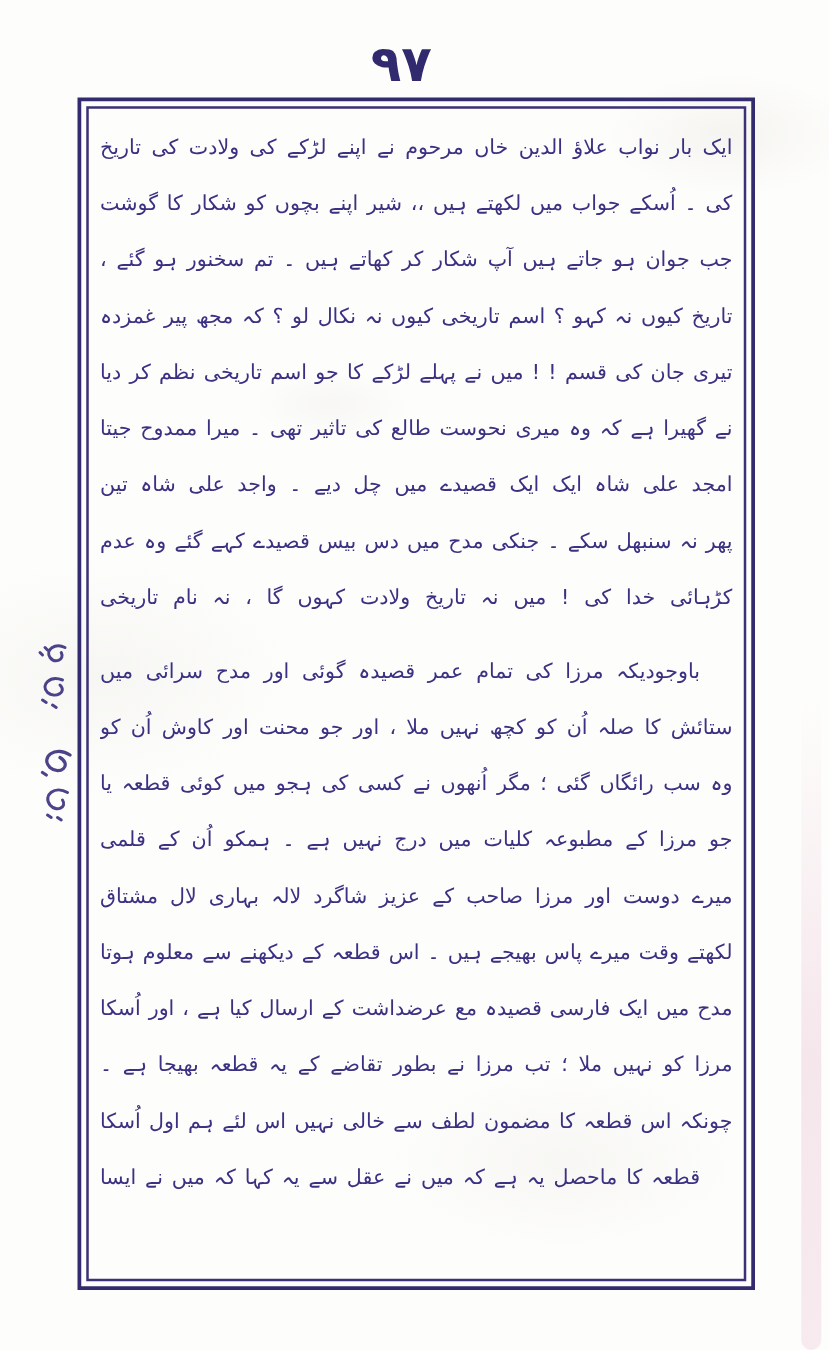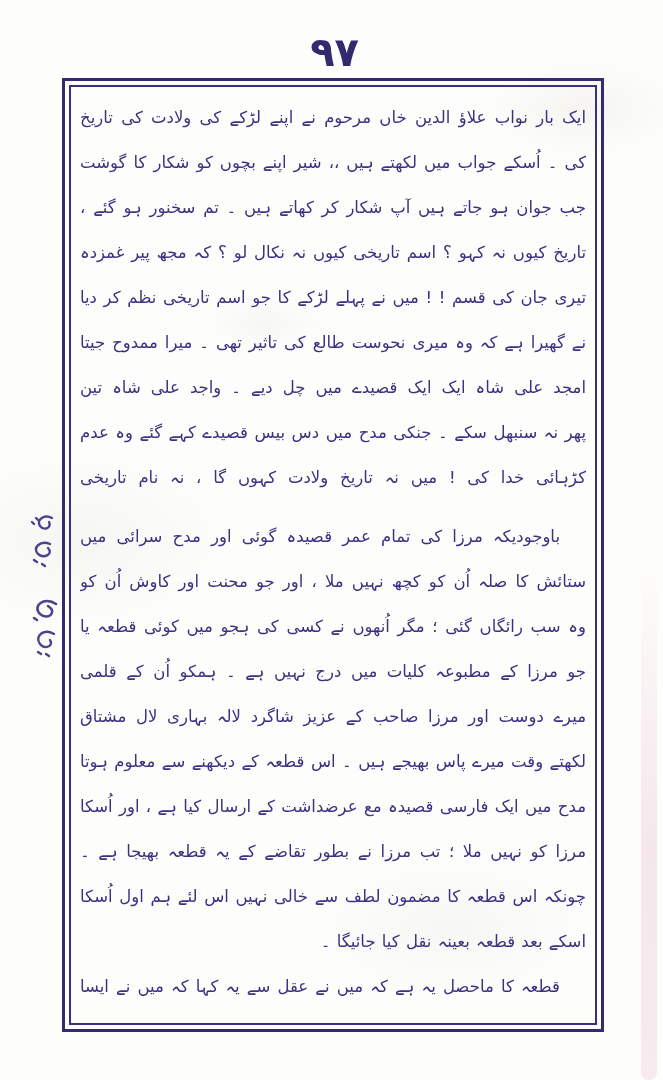--- a/index.html
+++ b/index.html
@@ -8,21 +8,21 @@
     background-color:#fdfdfb;
     background-image:
       radial-gradient(ellipse 140px 70px at 88% 10%, rgba(175,165,150,.10), transparent 70%),
       radial-gradient(ellipse 220px 130px at 12% 50%, rgba(160,152,140,.07), transparent 70%),
       radial-gradient(ellipse 200px 100px at 68% 86%, rgba(168,158,148,.07), transparent 70%),
       radial-gradient(ellipse 90px 40px at 40% 30%, rgba(150,142,135,.06), transparent 70%);
     font-family:"DejaVu Sans","DejaVu Serif",sans-serif;
   }
   .page-number{
     position:absolute;top:26px;left:283px;width:76px;height:52px;
-    text-align:right;font-size:40px;font-weight:bold;color:#322a6e;
+    text-align:center;font-size:40px;font-weight:bold;color:#322a6e;
     letter-spacing:2px;line-height:52px;direction:rtl;
   }
   .frame-outer{
     position:absolute;left:62px;top:78px;width:542px;height:954px;
     box-sizing:border-box;border:3px solid #332b6f;
   }
   .frame-inner{
     position:absolute;inset:4px;box-sizing:border-box;border:2px solid #3a3178;
   }
   .text-area{
@@ -63,21 +63,20 @@
       <div class="line end">کڑہائی خدا کی ! میں نہ تاریخ ولادت کہوں گا ، نہ نام تاریخی ڈھونڈھوں گا ۔</div>
       <div class="line indent gap">باوجودیکہ مرزا کی تمام عمر قصیدہ گوئی اور مدح سرائی میں گذری ، اور اکثر ایسا اتفاق ہوا کہ مدح</div>
       <div class="line">ستائش کا صلہ اُن کو کچھ نہیں ملا ، اور جو محنت اور کاوش اُن کو قصیدوں کی ترتیب میں کرنی پڑی</div>
       <div class="line">وہ سب رائگاں گئی ؛ مگر اُنھوں نے کسی کی ہجو میں کوئی قطعہ یا قصیدہ کبھی نہیں لکھا ۔ صرف ایک قطعہ</div>
       <div class="line">جو مرزا کے مطبوعہ کلیات میں درج نہیں ہے ۔ ہمکو اُن کے قلمی مسودات میں دستیاب ہوا ہے ۔ جو</div>
       <div class="line">میرے دوست اور مرزا صاحب کے عزیز شاگرد لالہ بہاری لال مشتاق دہلوی نے اس کتاب کے</div>
       <div class="line">لکھتے وقت میرے پاس بھیجے ہیں ۔ اس قطعہ کے دیکھنے سے معلوم ہوتا ہے کہ مرزا نے ایک امیر کی</div>
       <div class="line">مدح میں ایک فارسی قصیدہ مع عرضداشت کے ارسال کیا ہے ، اور اُسکا جواب مدت دراز تک</div>
       <div class="line">مرزا کو نہیں ملا ؛ تب مرزا نے بطور تقاضے کے یہ قطعہ بھیجا ہے ۔ جسکو مشکل سے ہجو ملیح کہا جا سکتا ہے :</div>
       <div class="line">چونکہ اس قطعہ کا مضمون لطف سے خالی نہیں اس لئے ہم اول اُسکا خلاصہ اُردو زبان میں لکھتے ہیں ؛</div>
-      <div class="line end">اسکے بعد قطعہ بعینہ نقل کیا جائیگا ۔</div>
       <div class="line indent">قطعہ کا ماحصل یہ ہے کہ میں نے عقل سے یہ کہا کہ میں نے ایسا اور ایسا قصیدہ نواب کی خدمت میں</div>
     </div>
   </div>
 </div>
 
 <div class="margin-note" style="left:22px;top:510px;">
   <svg width="38" height="62" viewBox="0 0 38 62">
     <path d="M30 8 C22 4, 14 10, 18 16 C22 21, 30 18, 27 12 M10 12 l2 2 M14 8 l2 2" fill="none" stroke="#39307e" stroke-width="2.4" stroke-linecap="round"></path>
     <path d="M28 34 C18 30, 10 38, 16 44 C22 49, 32 44, 26 38 M12 50 l3 2 M20 54 l3 2" fill="none" stroke="#39307e" stroke-width="2.4" stroke-linecap="round"></path>
   </svg>

